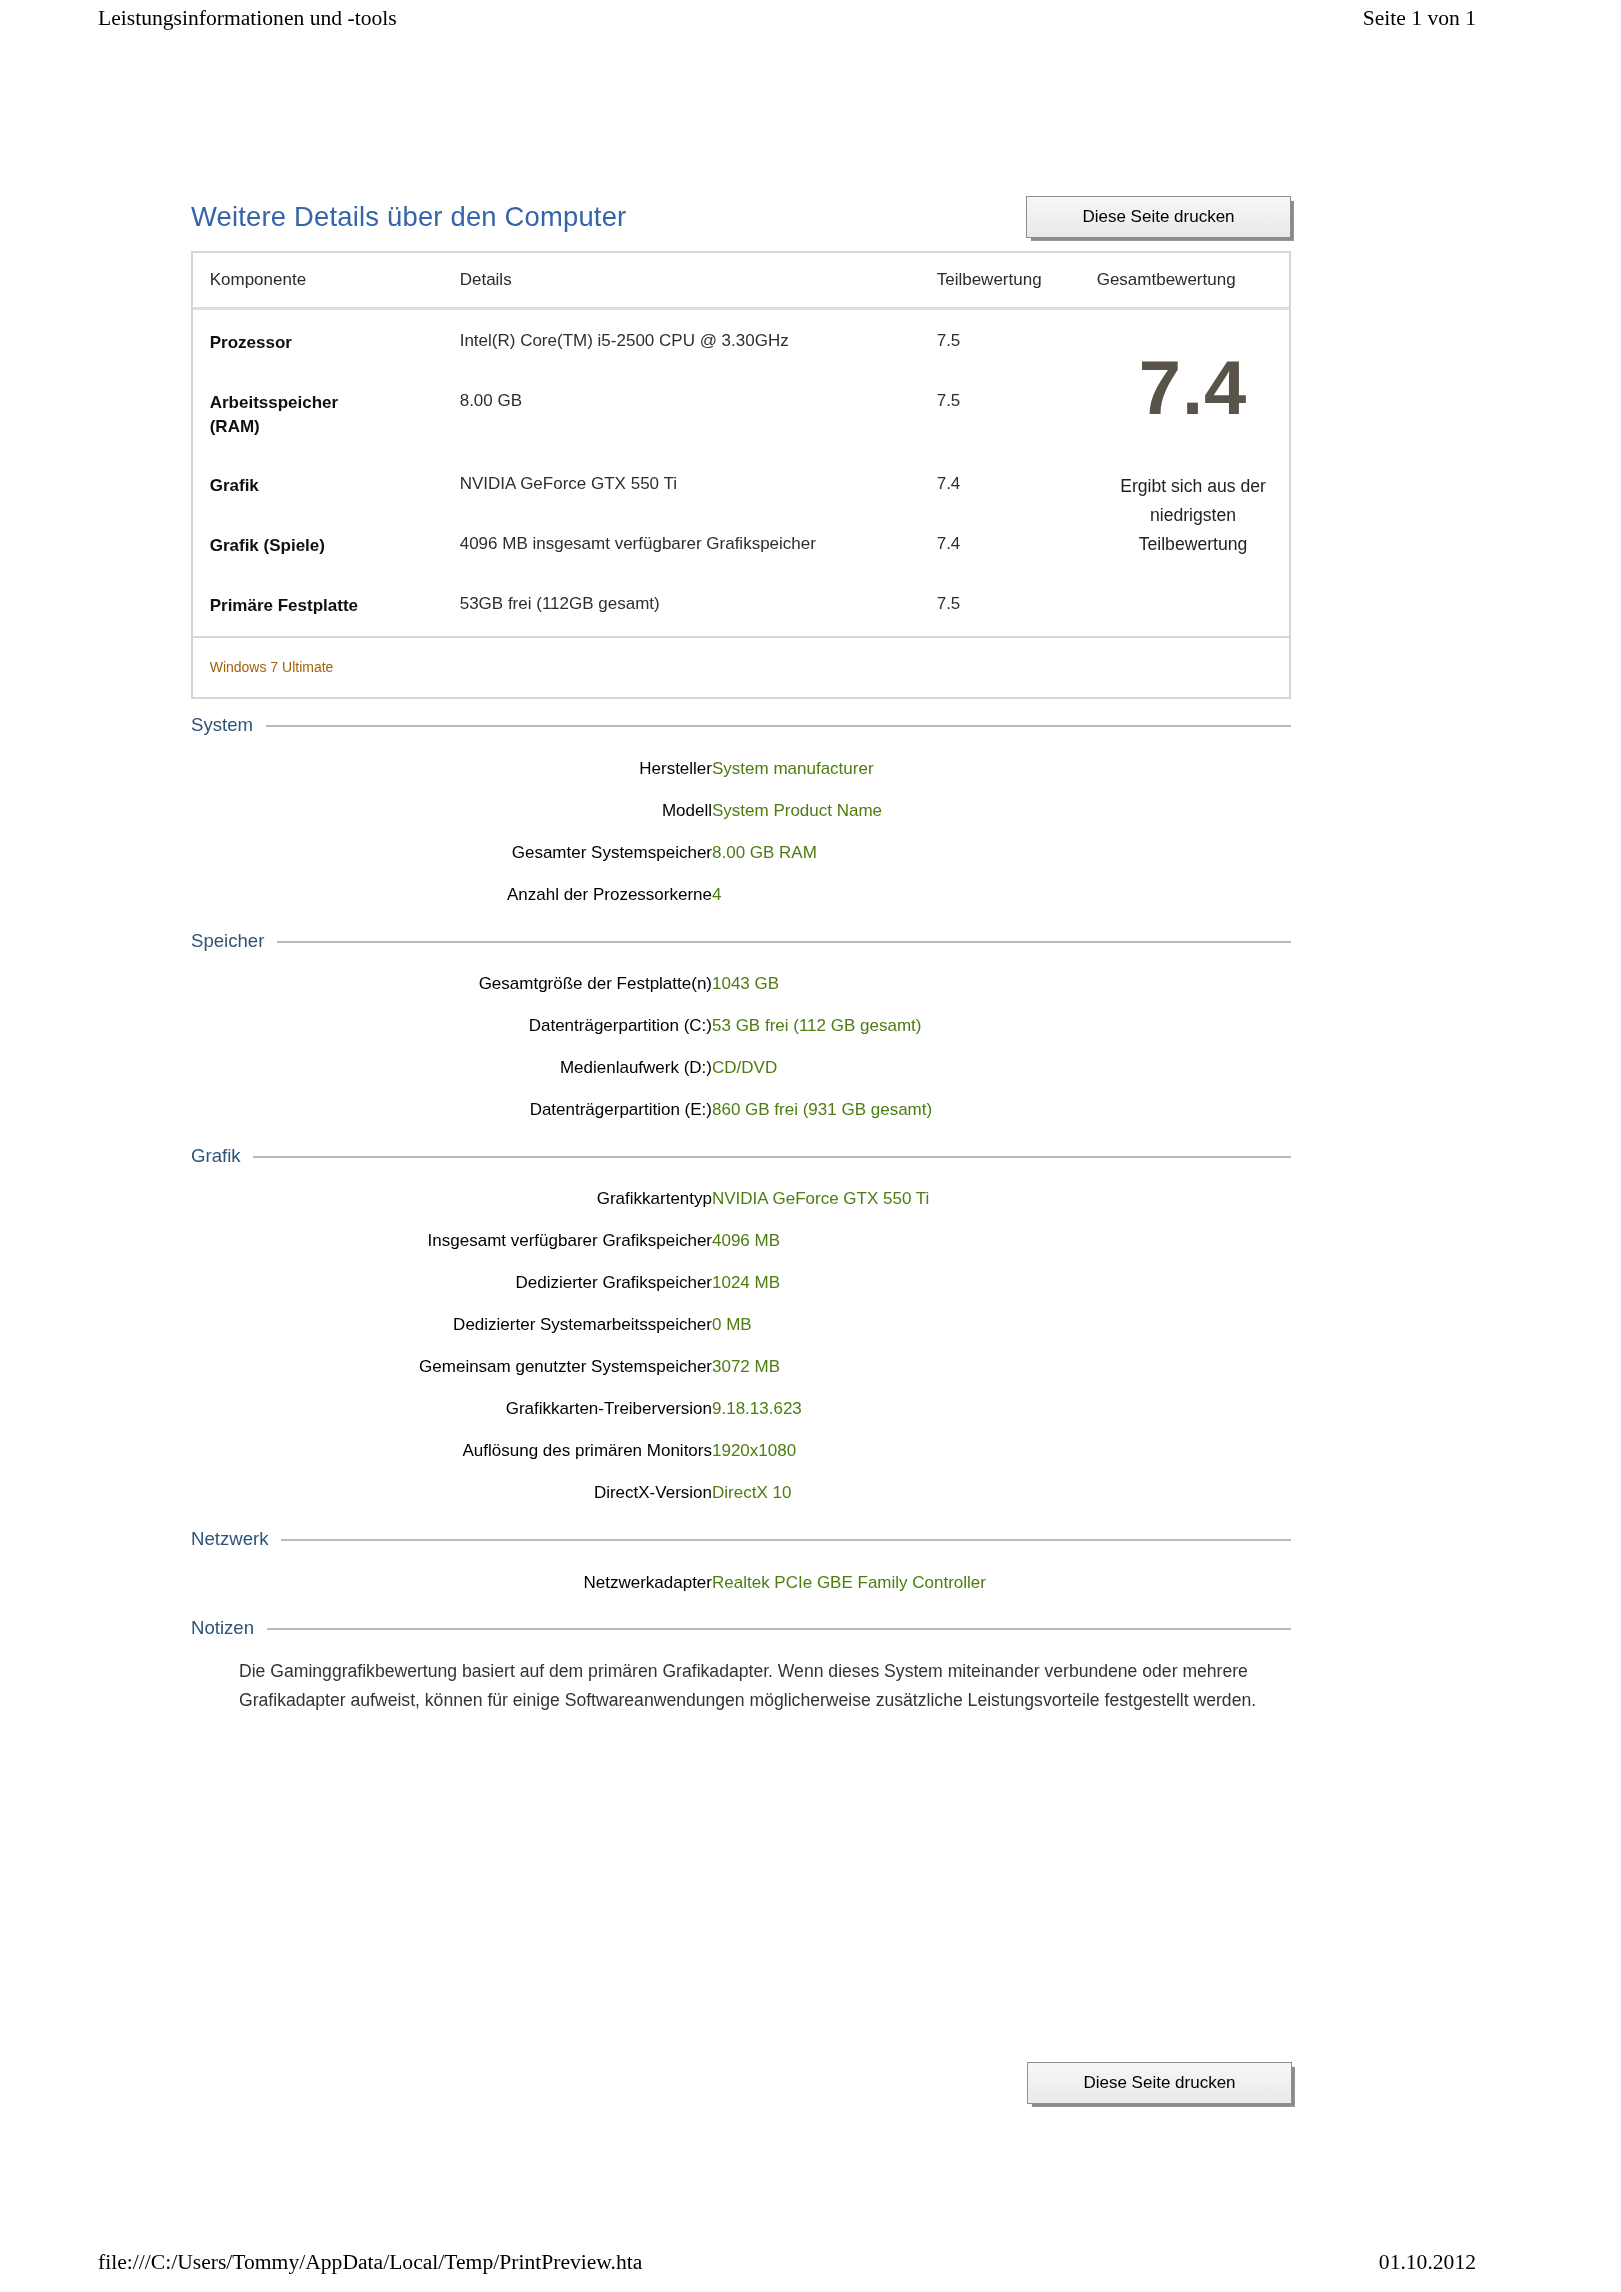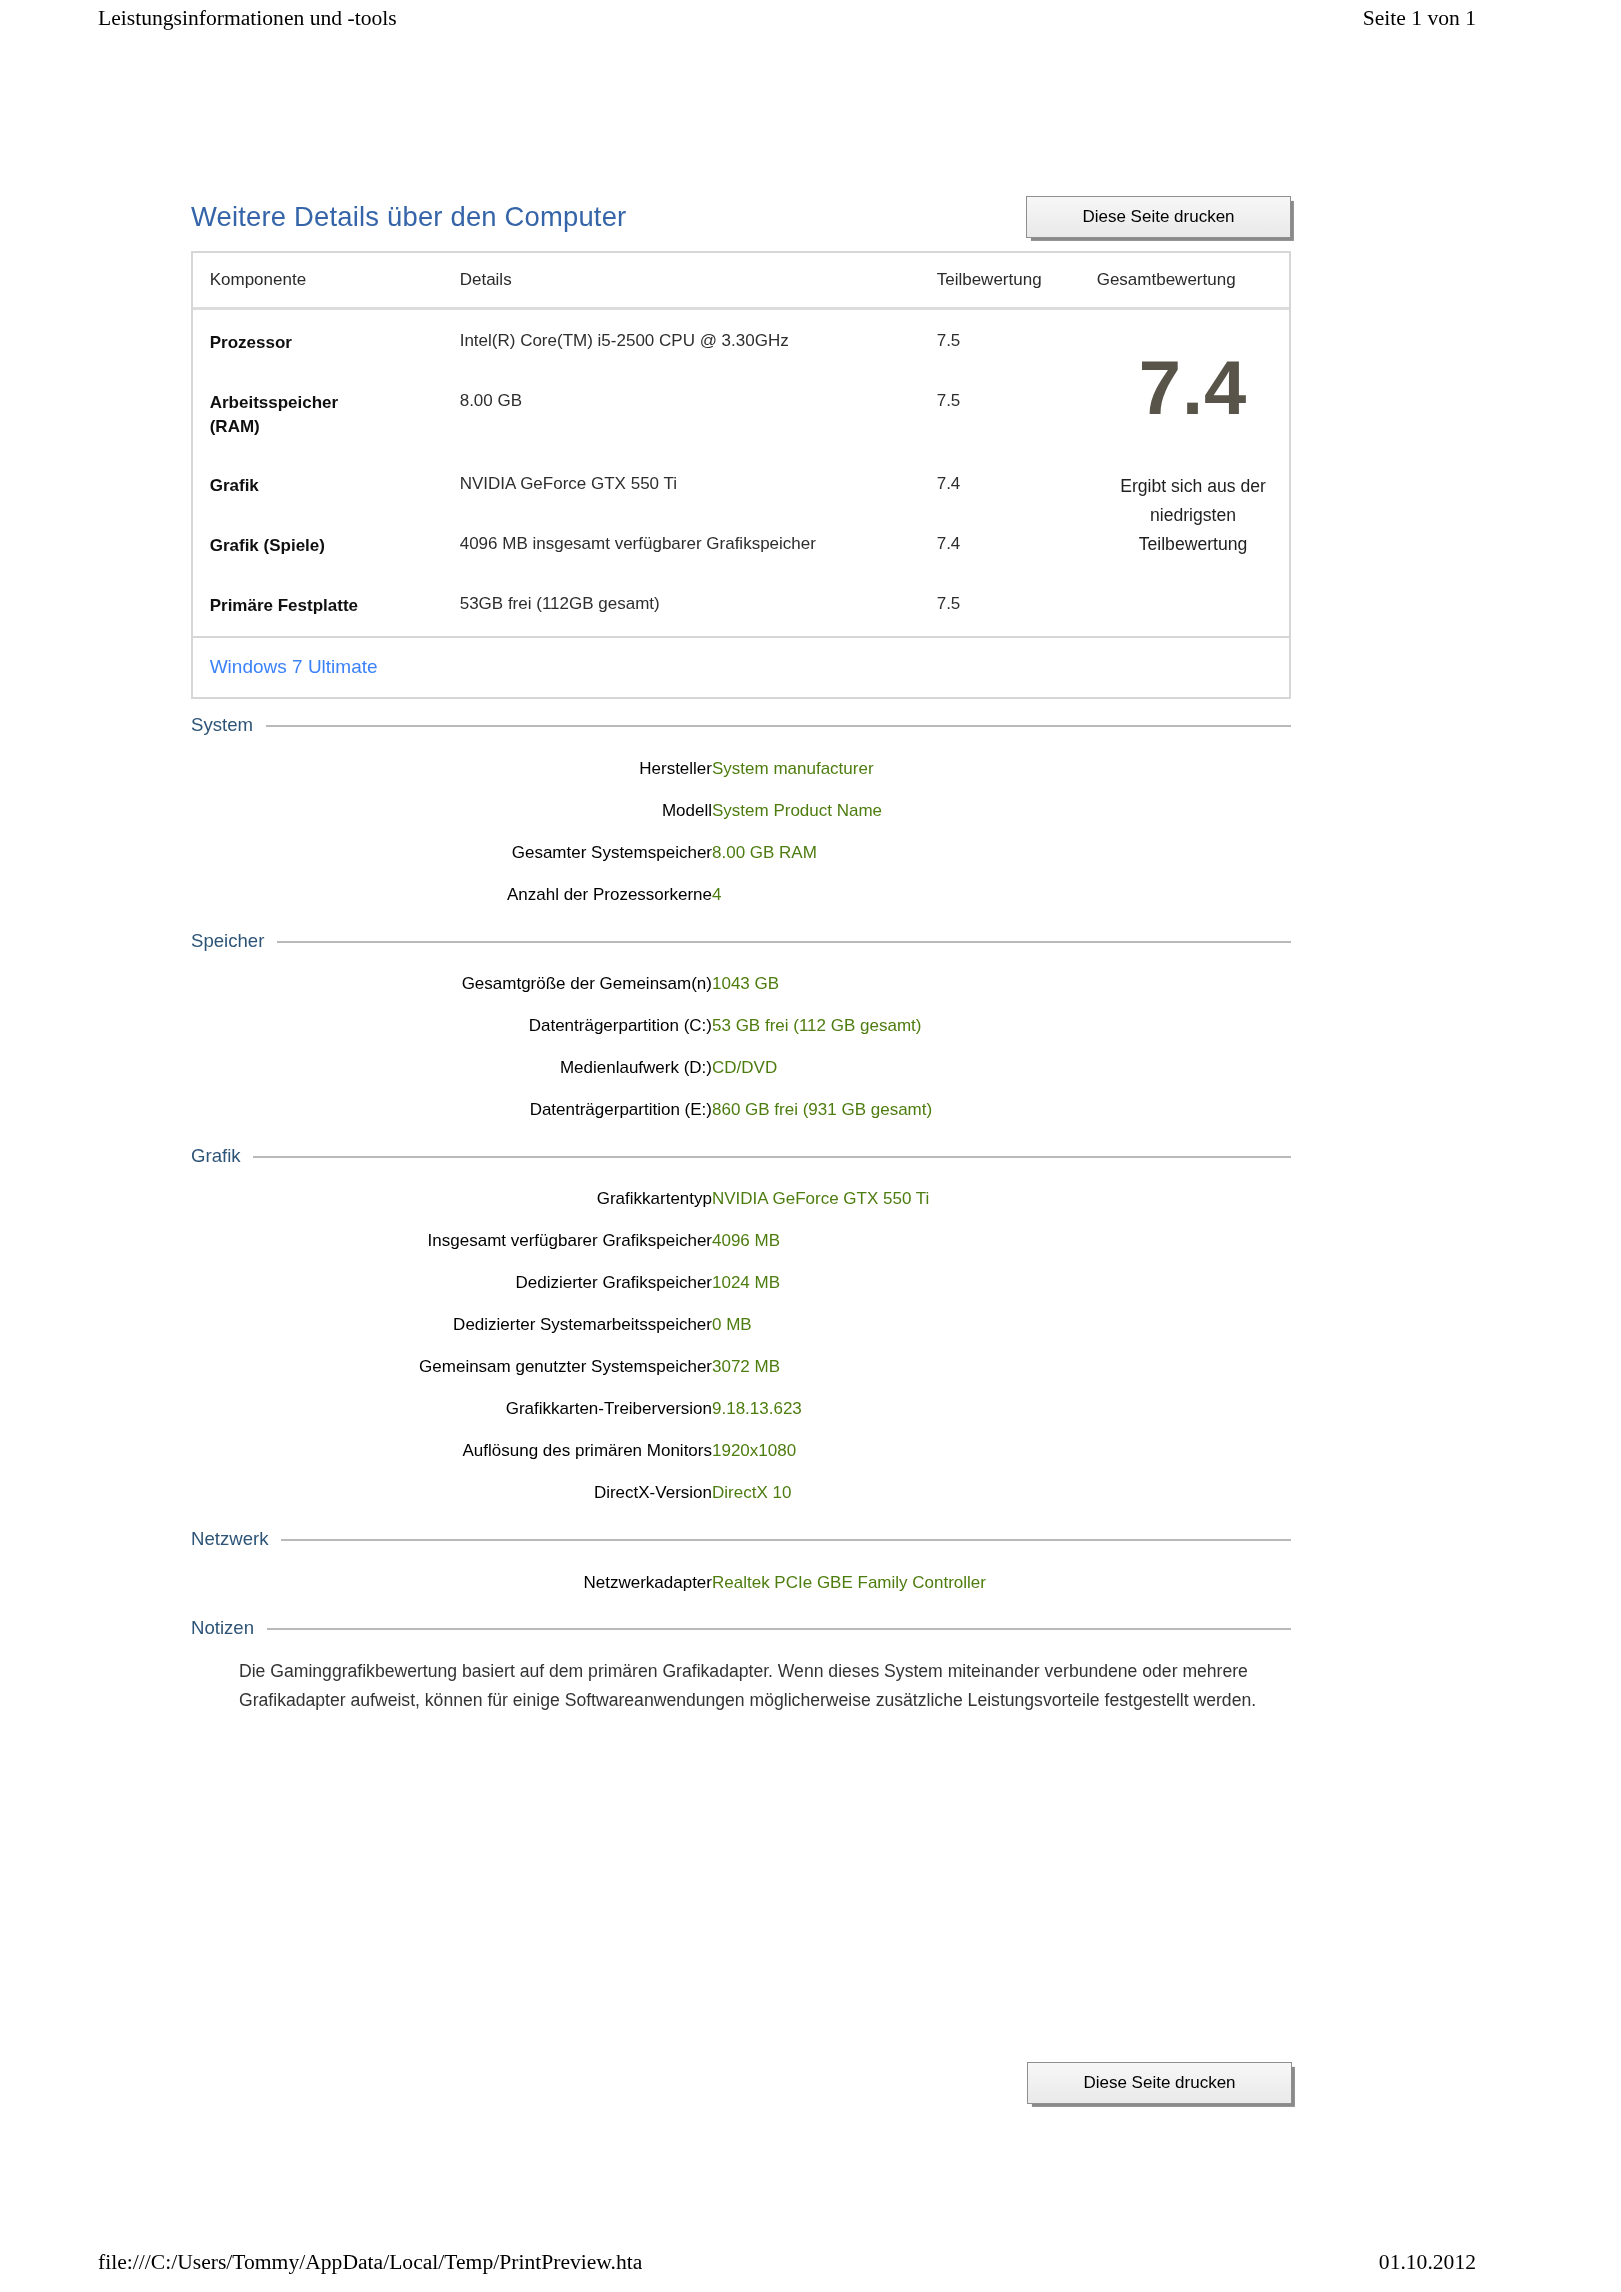--- a/index.html
+++ b/index.html
@@ -66,21 +66,21 @@
     color:#595449; line-height:78px; letter-spacing:1px;
   }
   .base-score-note {
     width:162px; margin:45px auto 0;
     text-align:center; font-size:17.6px; line-height:29px; color:#1f1f1f;
   }
 
   .st-os-row {
     border-top:2px solid #d6d6d6; height:61px;
     display:flex; align-items:center; padding-left:16.7px;
-    font-size:19px; color:#3b82f6;
+    font-size:14px; color:#a16207;
   }
 
   
   .sections { margin-top:13.7px; }
   .section-header { display:flex; align-items:center; margin-top:12px; height:25.5px; }
   .section-title { font-size:18.6px; color:#2d5477; white-space:nowrap; }
   .section-rule { flex:1; height:2px; background:#b9b9b9; margin-left:12.7px; margin-top:2px; }
   .section-rows { margin-top:9.8px; }
   .kv-row { display:flex; align-items:center; height:42px; padding-left:48px; font-size:17px; }
   .kv-row .kv-label { width:473px; color:#000000;text-align:right; }
@@ -183,21 +183,21 @@
             </div>
           </div>
         </div>
         <div class="section">
           <div class="section-header">
             <span class="section-title">Speicher</span>
             <span class="section-rule"></span>
           </div>
           <div class="section-rows">
             <div class="kv-row">
-              <div class="kv-label">Gesamtgröße der Gemeinsam(n)</div>
+              <div class="kv-label">Gesamtgröße der Festplatte(n)</div>
               <div class="kv-value">1043 GB</div>
             </div>
             <div class="kv-row">
               <div class="kv-label">Datenträgerpartition (C:)</div>
               <div class="kv-value">53 GB frei (112 GB gesamt)</div>
             </div>
             <div class="kv-row">
               <div class="kv-label">Medienlaufwerk (D:)</div>
               <div class="kv-value">CD/DVD</div>
             </div>

